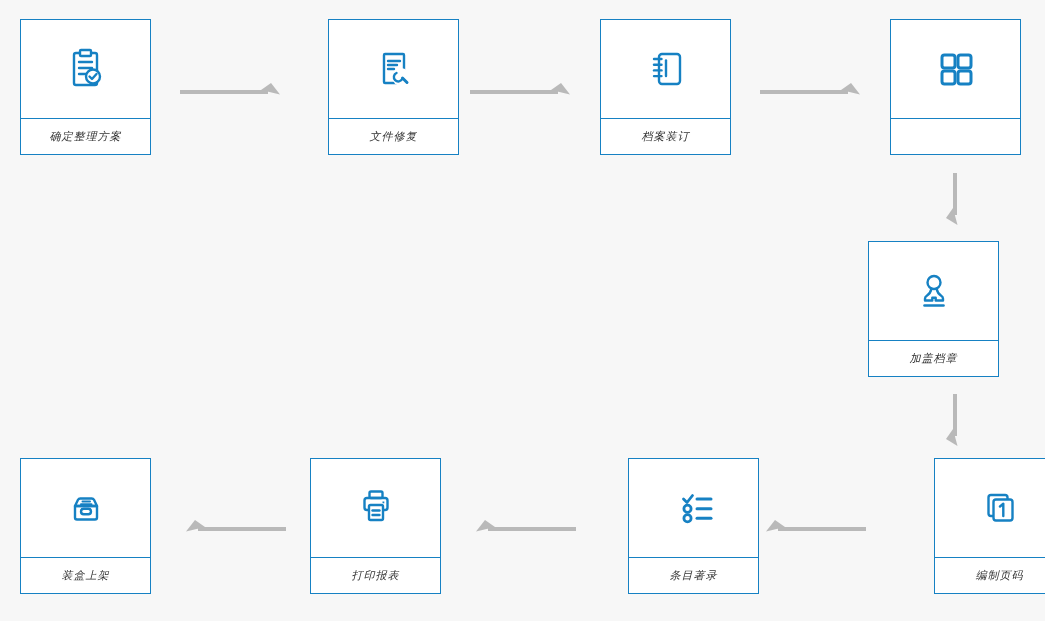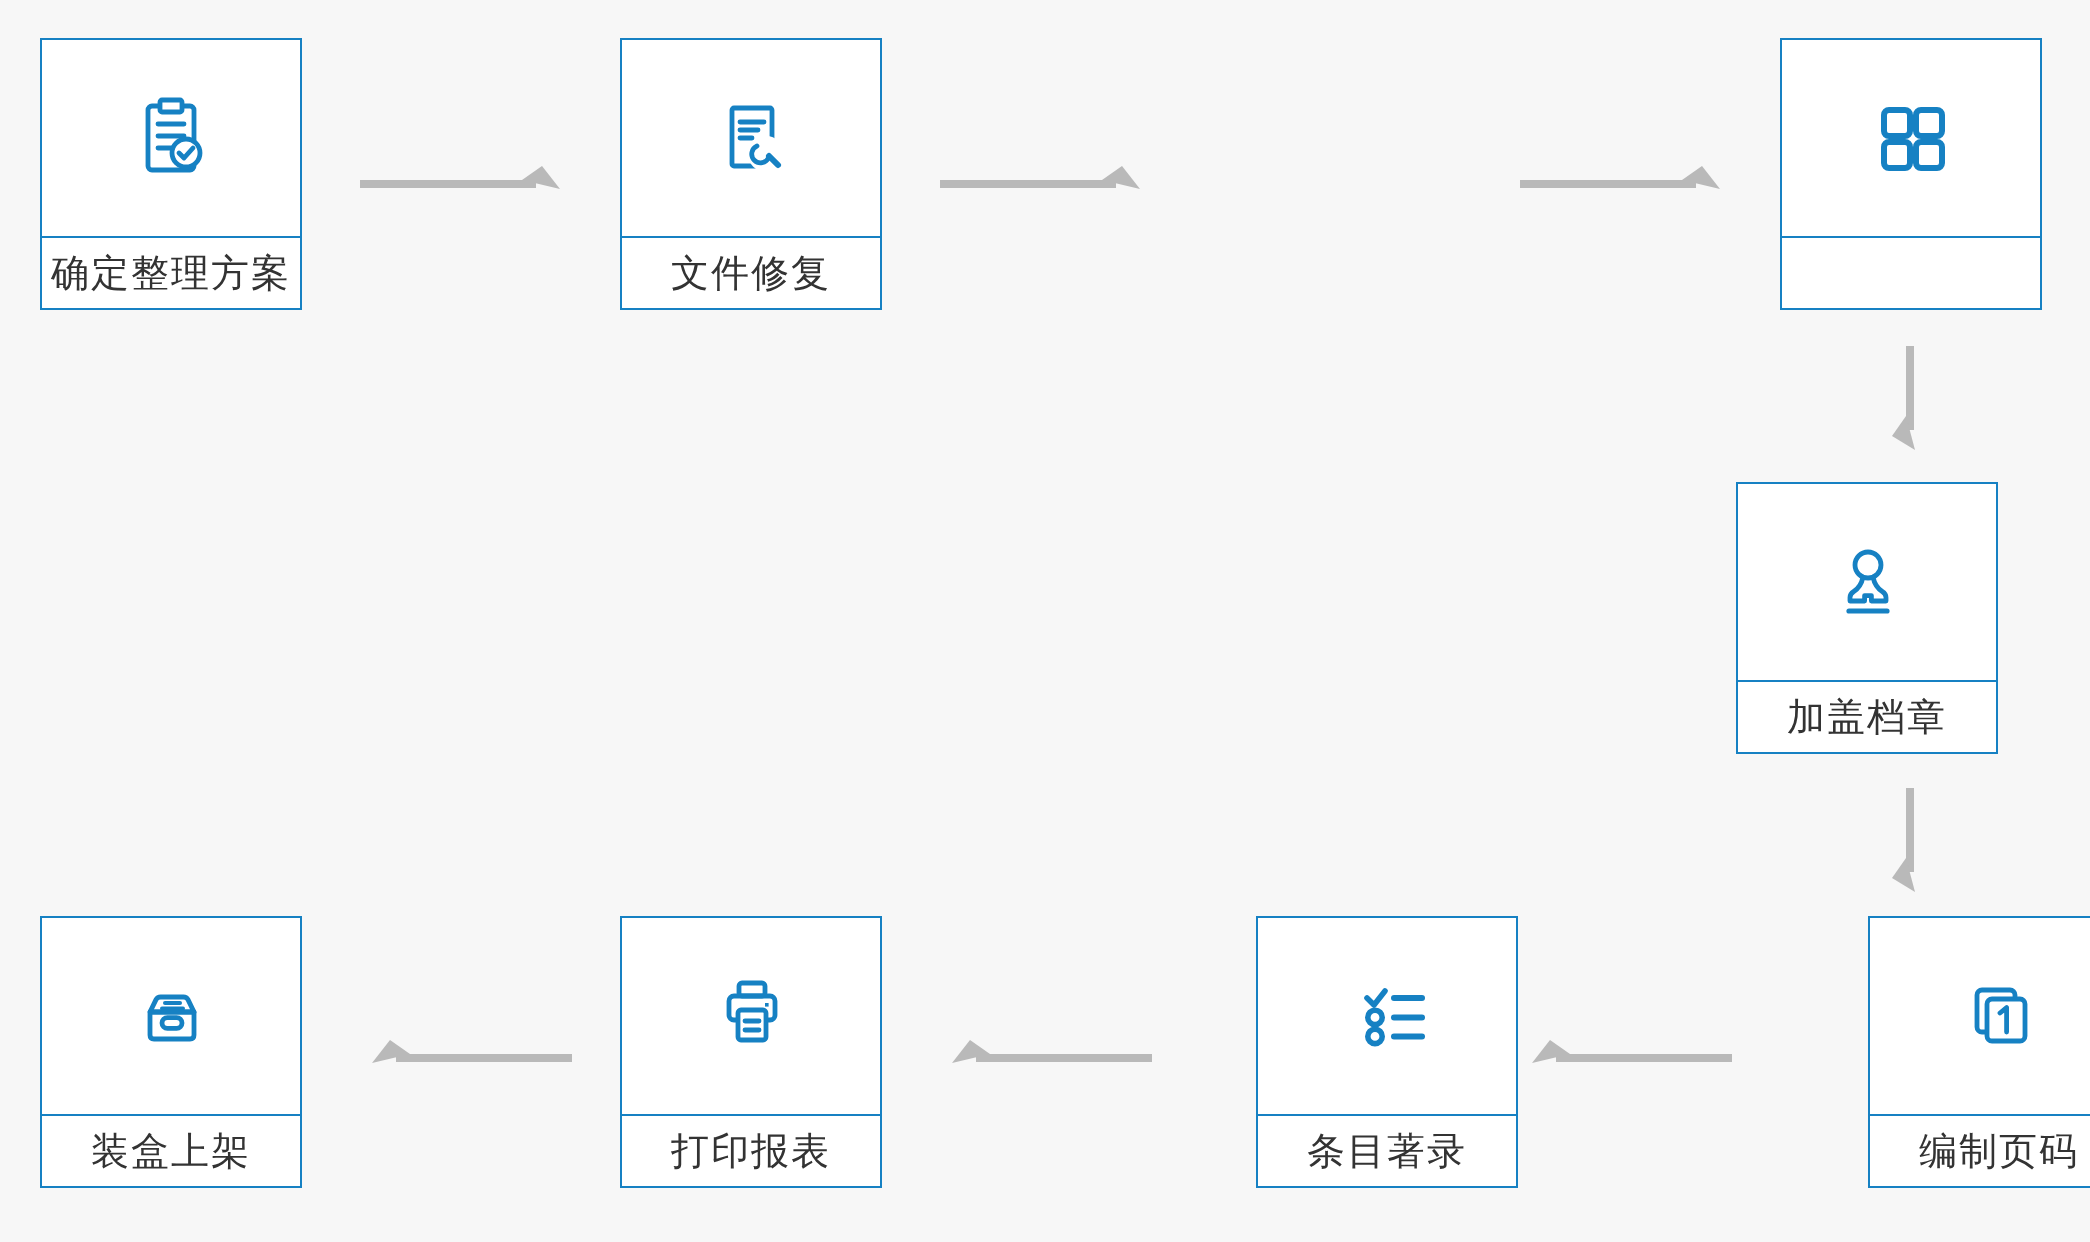--- a/index.html
+++ b/index.html
@@ -27,31 +27,32 @@
   .icon-area{
     height:99px;
     display:flex;align-items:center;justify-content:center;
     border-bottom:1px solid var(--accent);
     color:var(--accent);
   }
   .icon-area svg{display:block;}
   .node-label{
     flex:1;
     display:flex;align-items:center;justify-content:center;
-    font-size:19px;
+    font-size:11px;
     letter-spacing:1px;
     color:var(--label);
     white-space:nowrap;
+    font-style:italic;
   }
   .arrow{position:absolute;color:var(--arrow);}
   .arrow svg{display:block;fill:currentColor;}
   .arrow-left svg{transform:scaleX(-1);}
   
   .n1{left:20px;top:19px;}
-  .n2{left:310px;top:19px;}
+  .n2{left:328px;top:19px;}
   .n3{left:600px;top:19px;}
   .n4{left:890px;top:19px;}
   .n5{left:868px;top:241px;}
   .n6{left:934px;top:458px;}
   .n7{left:600px;top:458px;margin-left:28px;}
   .n8{left:310px;top:458px;}
   .n9{left:20px;top:458px;}
   
   .a1{left:180px;top:82px;}
   .a2{left:470px;top:82px;}
@@ -90,20 +91,33 @@
         <line x1="17" y1="19" x2="26" y2="19"></line>
         <line x1="17" y1="23" x2="23" y2="23"></line>
         <circle cx="30" cy="31" r="9" fill="#ffffff" stroke="none"></circle>
         <path d="M25.5 27 a4.4 4.4 0 1 0 5.8 5.8"></path>
         <line x1="31.5" y1="32" x2="36" y2="36.5" stroke-width="3"></line>
       </svg>
     </div>
     <div class="node-label">文件修复</div>
   </div>
 
+  <div class="node n3">
+    <div class="icon-area">
+      <svg width="46" height="46" viewBox="0 0 46 46" fill="none" stroke="currentColor" stroke-width="2.4" stroke-linecap="round" stroke-linejoin="round">
+        <rect x="16" y="8" width="21" height="30" rx="3"></rect>
+        <line x1="23" y1="14.5" x2="23" y2="30"></line>
+        <line x1="11" y1="13" x2="18.5" y2="13"></line>
+        <line x1="11" y1="18.7" x2="18.5" y2="18.7"></line>
+        <line x1="11" y1="24.4" x2="18.5" y2="24.4"></line>
+        <line x1="11" y1="30.1" x2="18.5" y2="30.1"></line>
+      </svg>
+    </div>
+    <div class="node-label">档案装订</div>
+  </div>
 
   <div class="node n4">
     <div class="icon-area">
       <svg width="46" height="46" viewBox="0 0 46 46" fill="none" stroke="currentColor" stroke-width="3" stroke-linejoin="round">
         <rect x="9" y="9" width="13" height="13" rx="2.5"></rect>
         <rect x="25" y="9" width="13" height="13" rx="2.5"></rect>
         <rect x="9" y="25" width="13" height="13" rx="2.5"></rect>
         <rect x="25" y="25" width="13" height="13" rx="2.5"></rect>
       </svg>
     </div>

